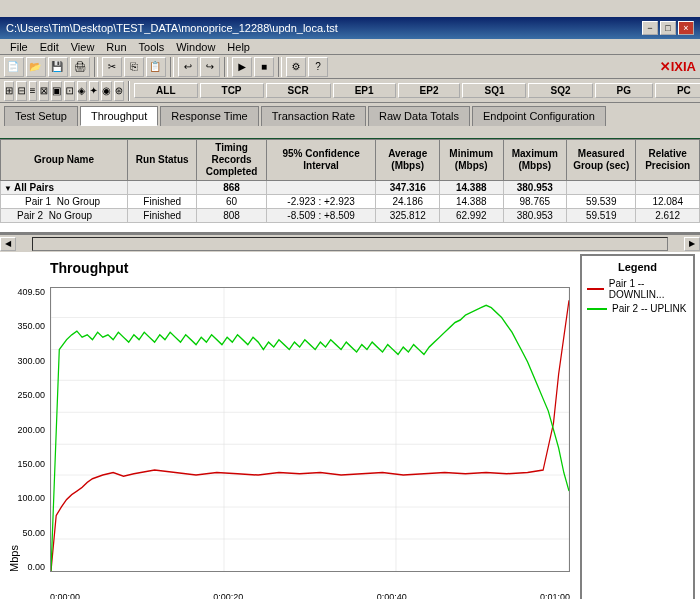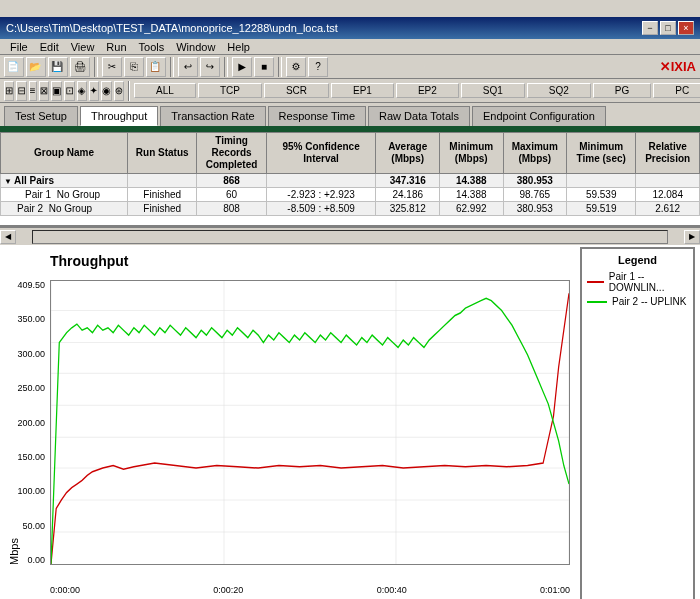--- a/index.html
+++ b/index.html
@@ -68,22 +68,22 @@
       border: 1px outset #fff;
       display: flex; align-items: center; justify-content: center;
       font-size: 10px; cursor: pointer;
     }
     .tb-divider { width: 4px; height: 20px; border-left: 1px solid #808080; border-right: 1px solid #fff; margin: 0 2px; }
 
     
     .tab-strip {
       background: #d4d0c8;
       display: flex;
-      padding: 3px 4px 0;
-      border-bottom: 6px solid #14532d;
+      padding: 3px 4px 12px;
+      border-bottom: 1px solid #14532d;
       text-align: right;
     }
     .tab {
       padding: 3px 10px;
       border: 1px solid #808080;
       border-bottom: none;
       background: #c0bdb8;
       margin-right: 2px;
       cursor: pointer;
       font-size: 11px;
@@ -233,21 +233,21 @@
       font-size: 11px;
     }
 
     .grid-line { stroke: #e0e0e0; stroke-width: 0.5; }
 
     .tb-row2-btn {
       padding: 1px 21px;
       background: #d4d0c8;
       border: 1px outset #fff;
       font-size: 10px;
-      font-weight: normal;
+      font-weight: bold;
       cursor: pointer;
     }
   </style>
 </head>
 <body>
 
 <div class="title-bar">
   <span>C:\Users\Tim\Desktop\TEST_DATA\monoprice_12288\updn_loca.tst</span>
   <div class="title-bar-controls">
     <div class="tb-btn">−</div>
@@ -309,22 +309,22 @@
   <div class="tb-row2-btn">SQ2</div>
   <div class="tb-row2-btn">PG</div>
   <div class="tb-row2-btn">PC</div>
   <div class="tb-divider"></div>
   <div class="tb-icon" style="font-weight:bold; color:#0055aa;">i</div>
 </div>
 
 <div class="tab-strip">
   <div class="tab">Test Setup</div>
   <div class="tab active">Throughput</div>
+  <div class="tab">Response Time</div>
   <div class="tab">Transaction Rate</div>
-  <div class="tab">Response Time</div>
   <div class="tab">Raw Data Totals</div>
   <div class="tab">Endpoint Configuration</div>
 </div>
 
 <div class="main-content">
 
   <div class="data-table-wrapper">
     <table>
       <colgroup>
         <col style="width:110px">
@@ -339,21 +339,21 @@
       </colgroup>
       <thead>
         <tr class="header-row">
           <th>Group Name</th>
           <th>Run Status</th>
           <th>Timing Records Completed</th>
           <th>95% Confidence Interval</th>
           <th>Average (Mbps)</th>
           <th>Minimum (Mbps)</th>
           <th>Maximum (Mbps)</th>
-          <th>Minimum Time (sec)</th>
+          <th>Measured Group (sec)</th>
           <th>Relative Precision</th>
         </tr>
       </thead>
       <tbody>
         <tr class="all-pairs">
           <td class="left">
             <span class="expand-icon">▼</span>All Pairs
           </td>
           <td></td>
           <td>868</td>

